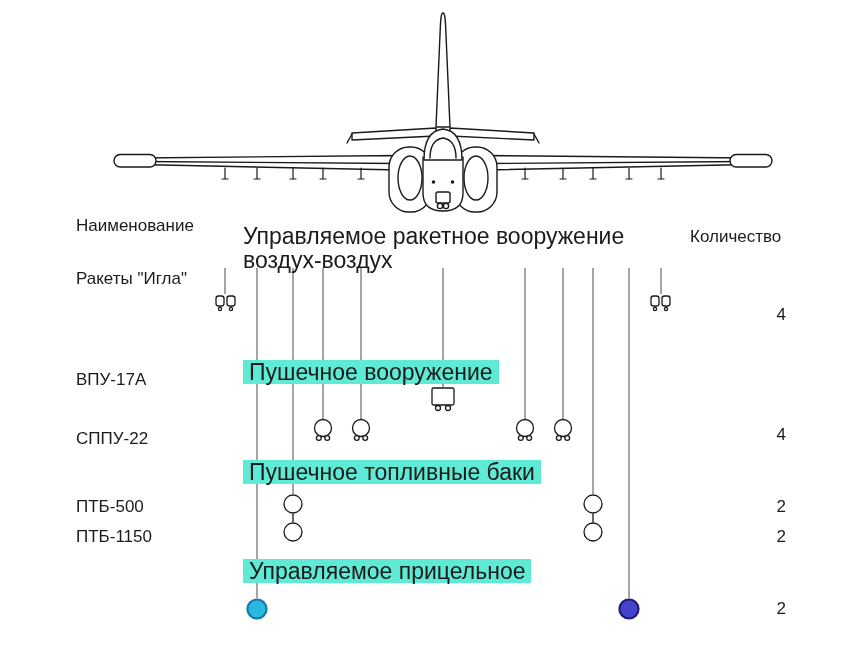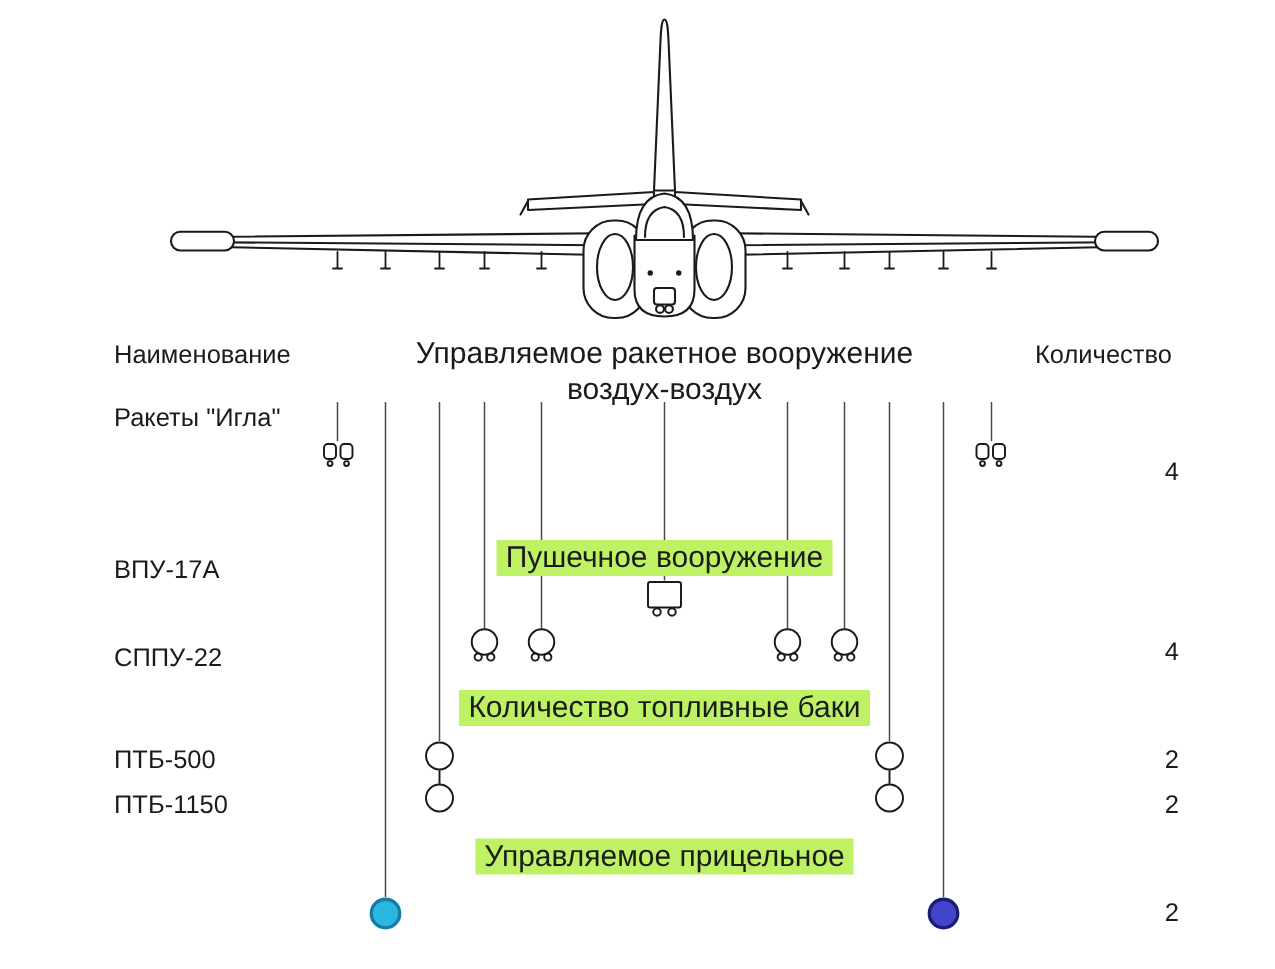--- a/index.html
+++ b/index.html
@@ -17,27 +17,26 @@
   .lbl {
     position: absolute;
     z-index: 2;
     font-size: 17px;
     line-height: 22px;
     white-space: nowrap;
   }
   .centerwrap {
     position: absolute;
     z-index: 2;
-    text-align: center;
-    font-size: 20px;
+    font-size: 23px;
     line-height: 24px;
   }
   .bgline {
     display: inline-block;
-    background: #bef264;
+    background: #5eead4;
     padding: 0 6px;
   }
   .qty {
     position: absolute;
     z-index: 2;
     left: 620px;
     width: 166px;
     text-align: right;
     font-size: 17px;
     line-height: 22px;
@@ -160,41 +159,41 @@
         <circle cx="593" cy="504" r="9"></circle>
         <line x1="593" y1="513.5" x2="593" y2="522.5"></line>
         <circle cx="593" cy="532" r="9"></circle>
       </g>
 
       <circle cx="257" cy="609" r="9.5" stroke="#157ba8" stroke-width="2.2" fill="#29b8de"></circle>
       <circle cx="629" cy="609" r="9.5" stroke="#1c1c74" stroke-width="2.2" fill="#4443cb"></circle>
     </g>
   </svg>
 
-  <div class="lbl" style="left:76px; top:226px">Наименование</div>
+  <div class="lbl" style="left:76px; top:215px">Наименование</div>
 
   <div class="centerwrap" style="left:243px; top:224px; width:400px">
     <div>Управляемое ракетное вооружение</div>
     <div>воздух-воздух</div>
   </div>
 
   <div class="lbl" style="left:690px; top:226px; width:120px; text-align:left">Количество</div>
 
   <div class="lbl" style="left:76px; top:268px">Ракеты "Игла"</div>
   <div class="qty" style="top:304px">4</div>
 
   <div class="centerwrap" style="left:243px; top:360px; width:400px">
     <span class="bgline">Пушечное вооружение</span>
   </div>
   <div class="lbl" style="left:76px; top:369px">ВПУ-17А</div>
   <div class="lbl" style="left:76px; top:428px">СППУ-22</div>
   <div class="qty" style="top:424px">4</div>
 
   <div class="centerwrap" style="left:243px; top:460px; width:400px">
-    <span class="bgline">Количество топливные баки</span>
+    <span class="bgline">Пушечное топливные баки</span>
   </div>
   <div class="lbl" style="left:76px; top:496px">ПТБ-500</div>
   <div class="qty" style="top:496px">2</div>
   <div class="lbl" style="left:76px; top:526px">ПТБ-1150</div>
   <div class="qty" style="top:526px">2</div>
 
   <div class="centerwrap" style="left:243px; top:559px; width:400px">
     <span class="bgline">Управляемое прицельное</span><br>
   </div>
   <div class="qty" style="top:598px">2</div>

